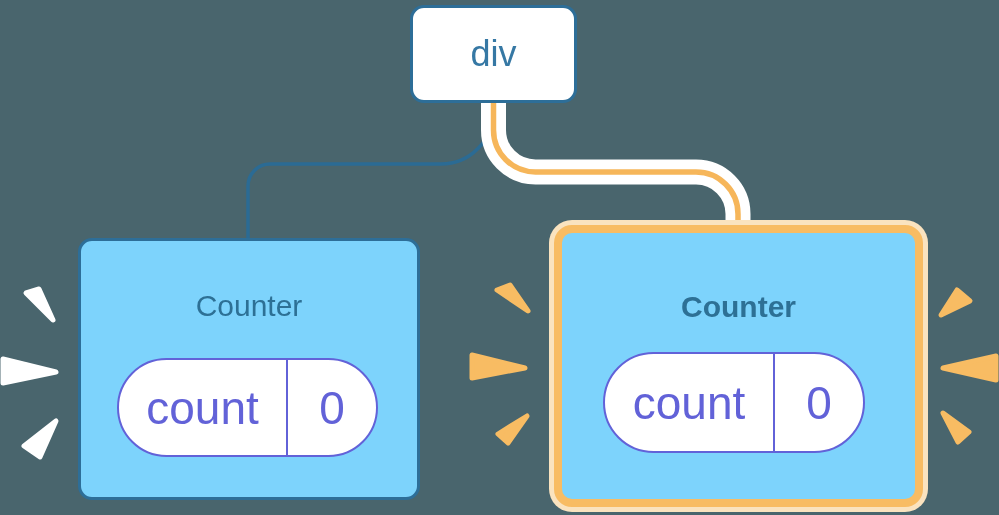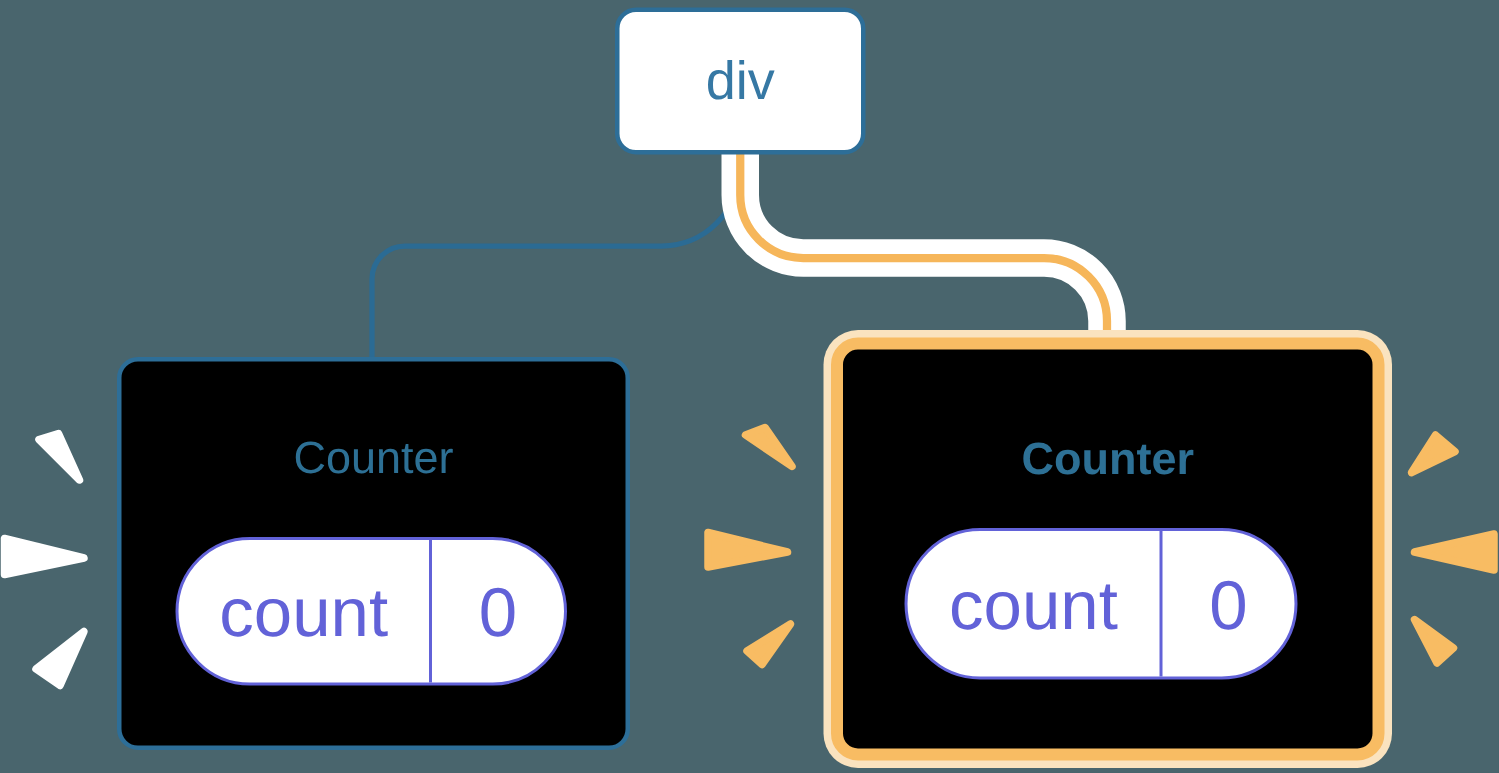--- a/index.html
+++ b/index.html
@@ -18,21 +18,21 @@
     position: absolute; left: 410px; top: 5px; width: 167px; height: 98px;
     box-sizing: border-box;
     background: #ffffff;
     border: 3px solid #2D6E98;
     border-radius: 14px;
     display: flex; align-items: center; justify-content: center;
   }
   .node-div .label { font-size: 36px; color: #3678A4; }
 
   
-  .counter-card { position: absolute; box-sizing: border-box; background: #000000; }
+  .counter-card { position: absolute; box-sizing: border-box; background: #7dd3fc; }
   .counter-left {
     left: 78px; top: 238px; width: 342px; height: 262px;
     border: 3px solid #2D6E98;
     border-radius: 14px;
   }
   .counter-right {
     left: 554px; top: 225px; width: 369px; height: 282px;
     border: 8px solid #F8BC63;
     border-radius: 18px;
     box-shadow: 0 0 0 5px #FAE3BF;

